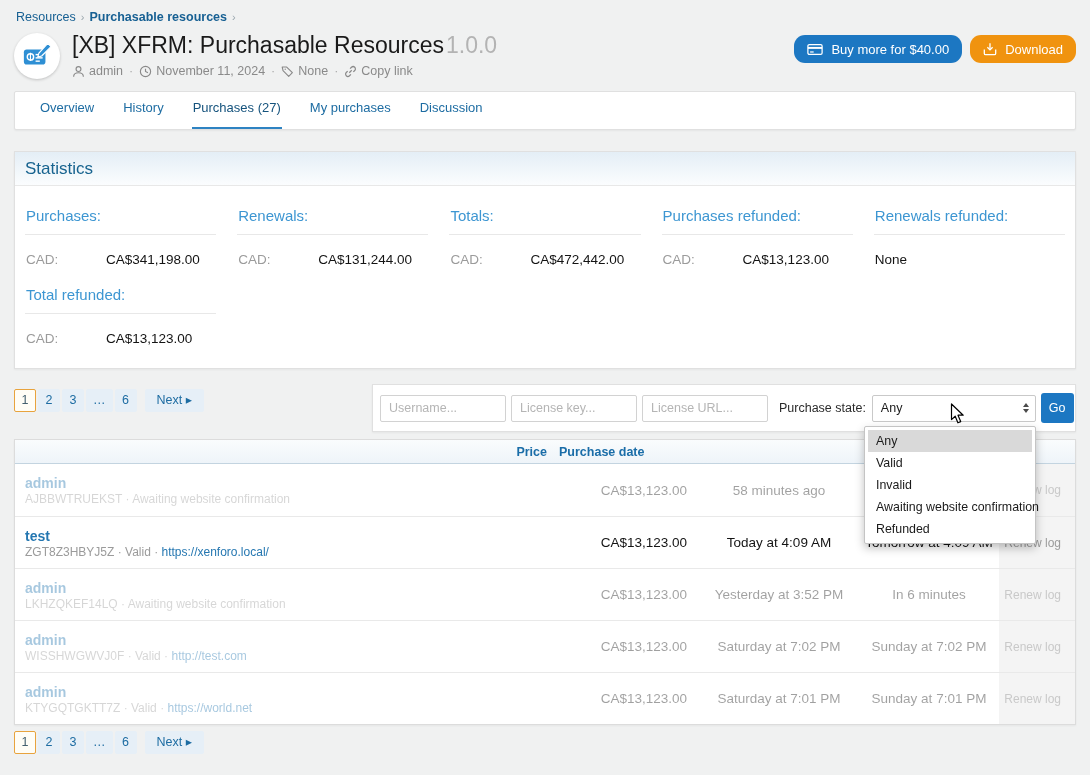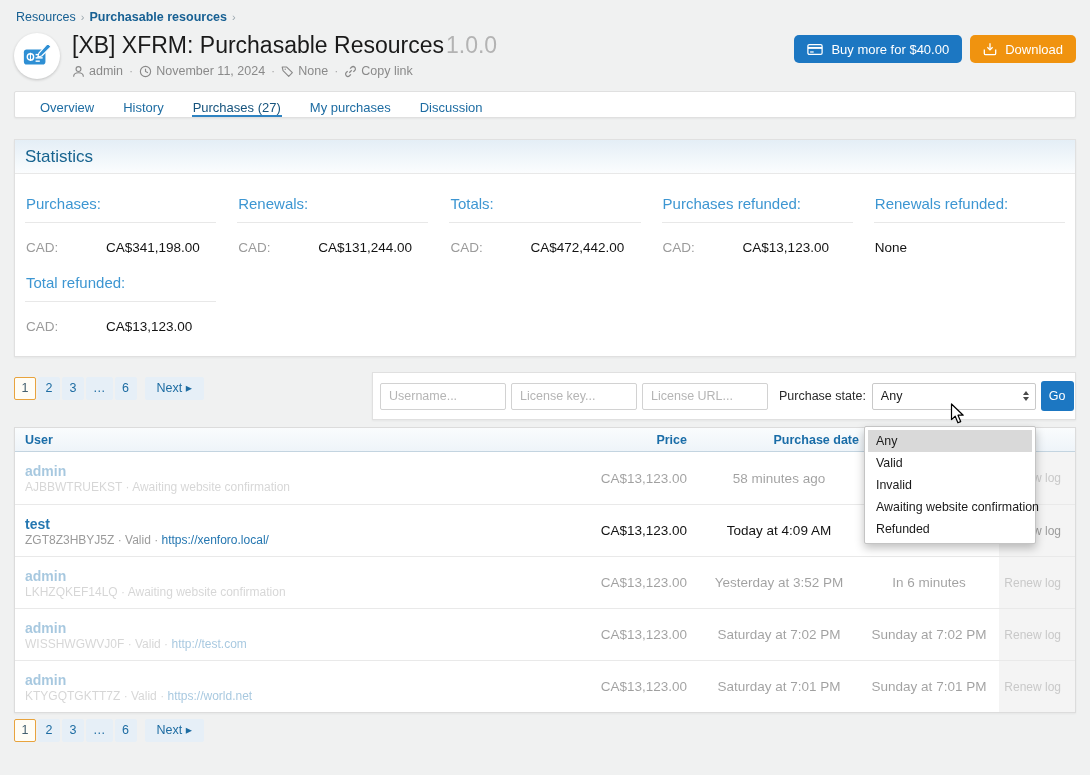--- a/index.html
+++ b/index.html
@@ -30,29 +30,29 @@
   .avatar{width:46px;height:46px;border-radius:50%;background:#fff;box-shadow:0 1px 3px rgba(0,0,0,.2);
     display:flex;align-items:center;justify-content:center;flex:0 0 46px;margin-top:1px;}
   .header-main{margin-left:12px;flex:1;min-width:0;}
   h1{margin:0;font-size:23px;font-weight:400;color:#1a1a1a;line-height:1.15;}
   .version{color:#b3b3b3;margin-left:2px;}
   .meta-row{margin-top:6px;font-size:12.5px;color:#8a8a8a;display:flex;align-items:center;}
   .meta-item{display:inline-flex;align-items:center;gap:4px;color:#8a8a8a;text-decoration:none;}
   .meta-sep{margin:0 6px;color:#aaa;}
   .meta-icon{display:inline-flex;}
   .header-actions{display:flex;gap:8px;margin-top:3px;}
-  .btn{height:28px;border-radius:5px;color:#fff;font-size:13px;display:inline-flex;align-items:center;gap:8px;
+  .btn{height:28px;border-radius:11px;color:#fff;font-size:13px;display:inline-flex;align-items:center;gap:8px;
     padding:0 13px;border:none;cursor:pointer;white-space:nowrap;}
   .btn-buy{background:var(--accent-blue);}
   .btn-download{background:var(--accent-orange);}
 
   
   .tabs-card{background:#fff;border:1px solid #e0e0e0;border-radius:2px;margin-top:12px;display:flex;
     padding:0 24px;box-shadow:0 1px 2px rgba(0,0,0,.05);}
-  .tab{font-size:13px;color:#1d6ca2;text-decoration:none;padding:8px 1px 0;margin-right:27px;
+  .tab{font-size:13px;color:#1d6ca2;text-decoration:none;padding:8px 1px 12px;margin-right:27px;
     border-bottom:2px solid transparent;}
   .tab.active{border-bottom-color:#2e83c2;color:#15537d;}
 
   
   .stats-card{background:#fff;border:1px solid #e0e0e0;margin-top:21px;box-shadow:0 1px 2px rgba(0,0,0,.05);}
   .block-header{background:linear-gradient(#e4eef6,#fbfdfe);border-bottom:1px solid #e8e8e8;
     padding:7px 10px 6px;font-size:17px;color:var(--block-title-blue);}
   .stats-grid{display:grid;grid-template-columns:1fr 1fr 1fr 1fr 1fr;column-gap:21px;padding:2px 10px 22px;}
   .stat-group{padding-top:19px;}
   .stat-heading{font-size:15px;font-weight:400;color:var(--heading-blue);padding:0 1px 10px;border-bottom:1px solid #e8e8e8;}
@@ -82,21 +82,21 @@
   .stepper .down{width:0;height:0;border-left:3.5px solid transparent;border-right:3.5px solid transparent;border-top:4px solid #4a4a4a;}
   .btn-go{background:var(--accent-blue);height:30px;padding:0 8px;font-size:12.5px;border-radius:3px;}
 
   
   .table-card{background:#fff;border:1px solid #dcdcdc;margin-top:7px;box-shadow:0 1px 2px rgba(0,0,0,.05);}
   .thead, .row{display:grid;grid-template-columns:1fr 140px 160px 140px 76px;}
   .thead{background:linear-gradient(#fafcfd,#eef4f9);border-bottom:1px solid #c3d4e0;
     font-size:12.5px;font-weight:bold;color:#1a6da8;padding:5px 0 4px;}
   .th-user{padding-left:10px;text-align:left;}
   .th-price{text-align:right;padding-right:12px;}
-  .th-date{text-align:right;}
+  .th-date{text-align:left;}
   .row{border-top:1px solid #e9e9e9;align-items:center;min-height:52px;}
   .row:first-child{border-top:none;}
   .cell-user{padding:8px 10px;min-width:0;}
   .user-name{font-size:14px;font-weight:bold;color:var(--link-blue);text-decoration:none;display:inline-block;}
   .user-details{font-size:12px;color:#9b9b9b;white-space:nowrap;}
   .user-details a{color:var(--link-blue);text-decoration:none;}
   .cell-price{text-align:right;padding-right:12px;font-size:13.5px;color:#141414;}
   .cell-date,.cell-expiry{text-align:center;font-size:13.5px;color:#141414;}
   .cell-action{align-self:stretch;background:#f4f4f4;display:flex;align-items:center;justify-content:flex-end;padding-right:14px;}
   .cell-action a{font-size:12px;color:#9b9b9b;text-decoration:none;}
@@ -286,21 +286,20 @@
             <i class="down"></i>
           </span>
       </div>
       <button class="btn btn-go">Go</button>
     </div>
   </div>
 
   
   <div class="table-card">
     <div class="thead">
-      <div class="th-user">User</div>
       <div class="th-price">Price</div>
       <div class="th-date">Purchase date</div>
       <div class="th-date"></div>
       <div></div>
     </div>
     <div id="table-body">
         <div class="row faded">
     <div class="cell-user">
       <a href="#" class="user-name">admin</a>
       <div class="user-details"><span>AJBBWTRUEKST · Awaiting website confirmation</span></div>

